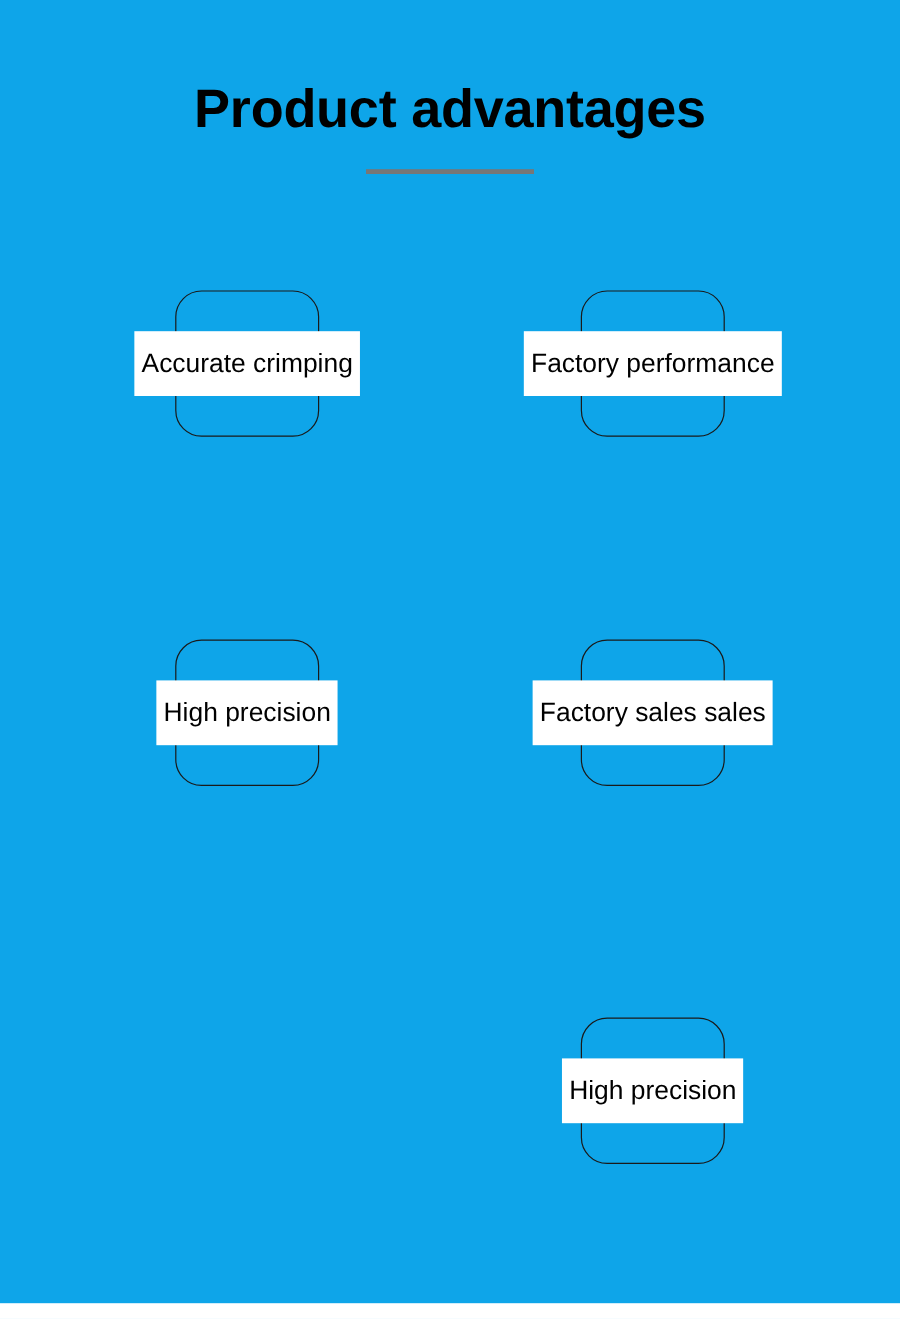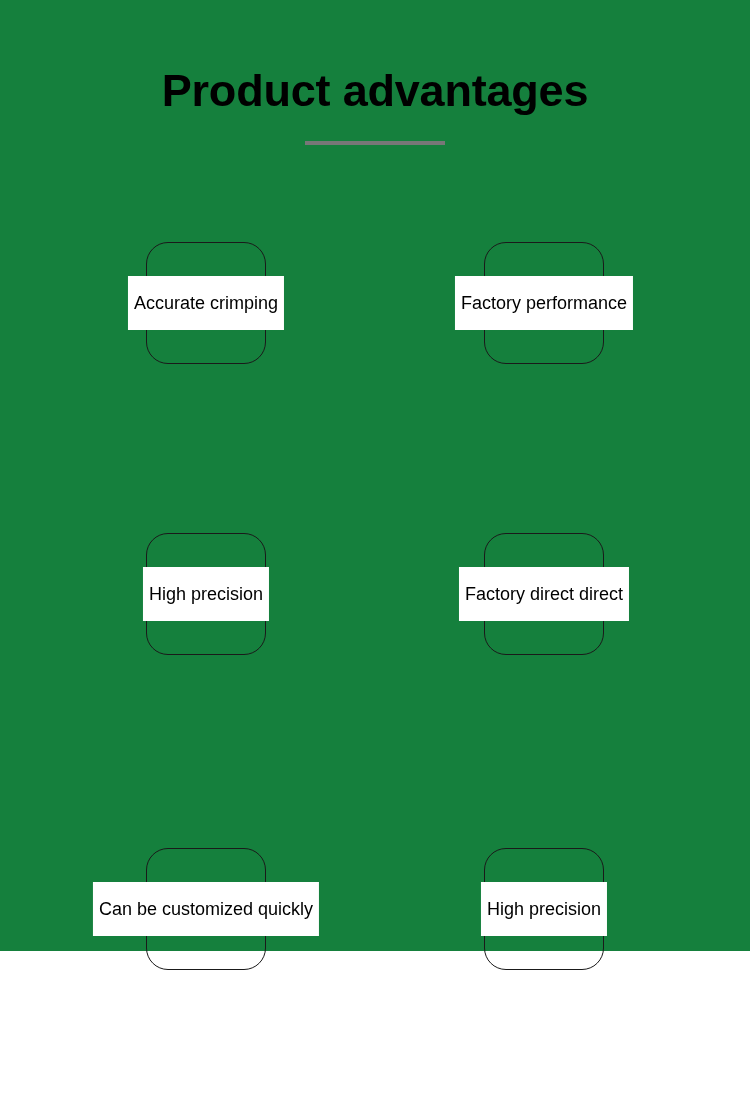--- a/index.html
+++ b/index.html
@@ -12,22 +12,22 @@
     height: 1099px;
     position: relative;
     overflow: hidden;
     font-family: "Liberation Sans", sans-serif;
     -webkit-font-smoothing: antialiased;
   }
 
   .page {
     position: relative;
     width: 750px;
-    height: 951px;
-    background: #15803d;
+    height: 1086px;
+    background: #0ea5e9;
   }
 
   
   .header {
     position: absolute;
     top: 0;
     left: 0;
     width: 750px;
   }
   .page-title {
@@ -98,21 +98,21 @@
     display: flex;
     align-items: center;
     justify-content: center;
     background: #ffffff;
     padding: 0 6px;
     white-space: nowrap;
     z-index: 2;
   }
 
   .feature-label {
-    font-size: 18px;
+    font-size: 22px;
     line-height: 24px;
     font-weight: 400;
     color: #000000;
     white-space: nowrap;
   }
 </style>
 </head>
 <body>
 
 <div class="page">
@@ -141,30 +141,24 @@
     <div class="feature col-left row-2">
       <div class="feature-box"></div>
       <div class="feature-label-wrap">
         <span class="feature-label">High precision</span>
       </div>
     </div>
 
     <div class="feature col-right row-2">
       <div class="feature-box"></div>
       <div class="feature-label-wrap">
-        <span class="feature-label">Factory direct direct</span>
+        <span class="feature-label">Factory sales sales</span>
       </div>
     </div>
 
-    <div class="feature col-left row-3">
-      <div class="feature-box"></div>
-      <div class="feature-label-wrap">
-        <span class="feature-label">Can be customized quickly</span>
-      </div>
-    </div>
 
     <div class="feature col-right row-3">
       <div class="feature-box"></div>
       <div class="feature-label-wrap">
         <span class="feature-label">High precision</span>
       </div>
     </div>
 
   </div>
 </div>

